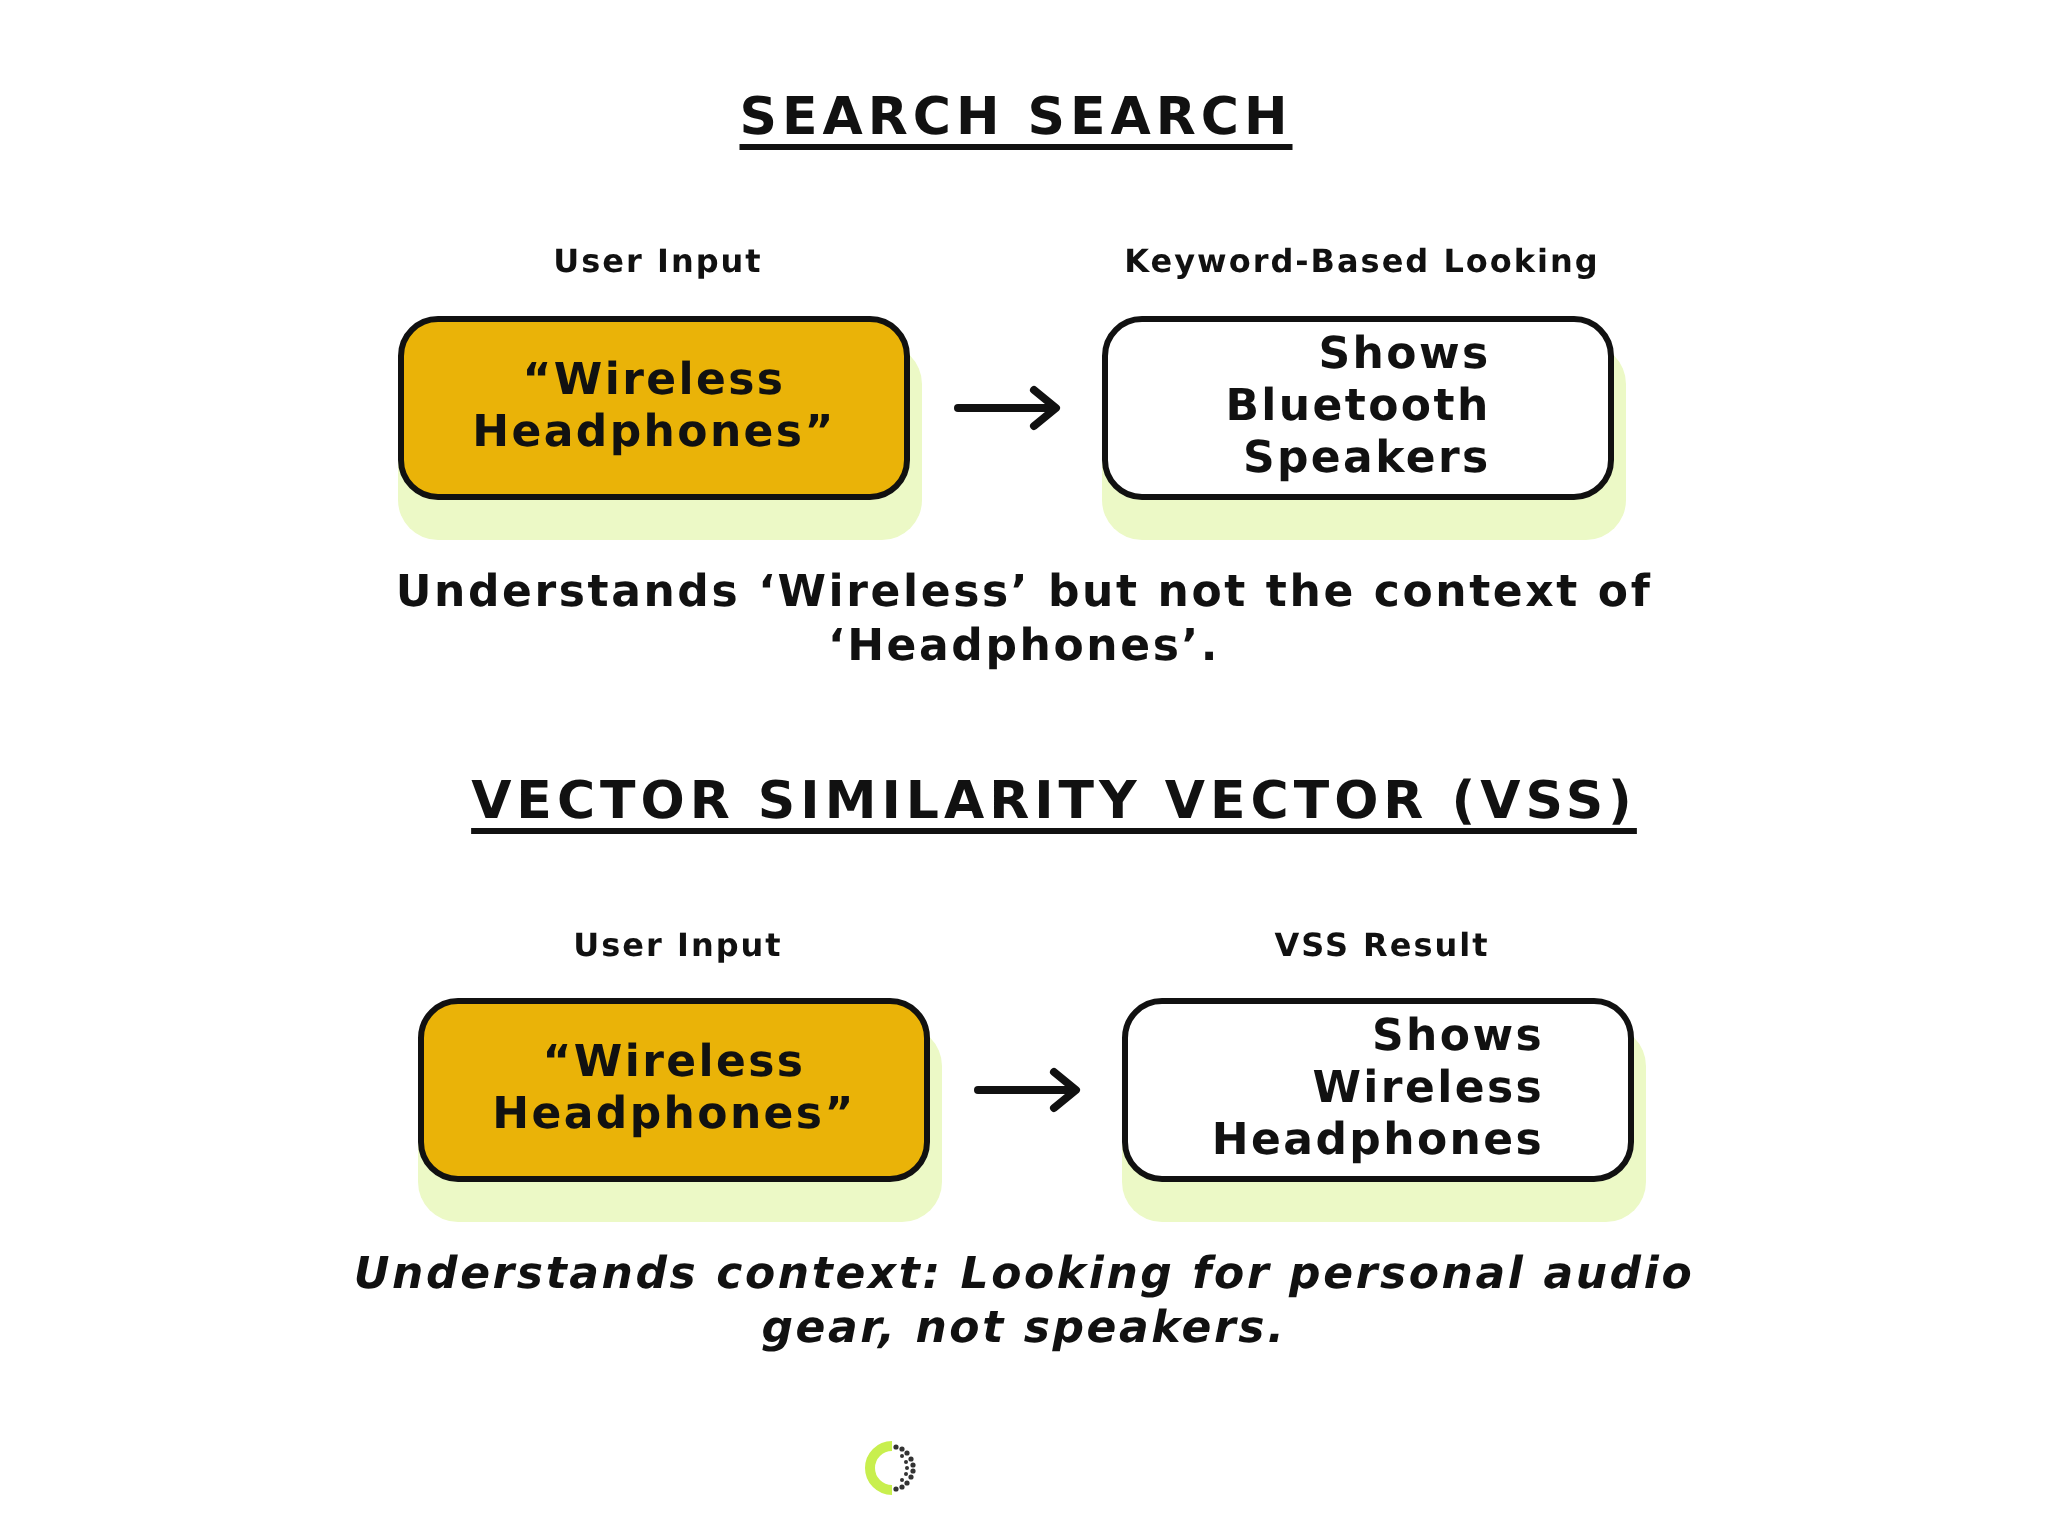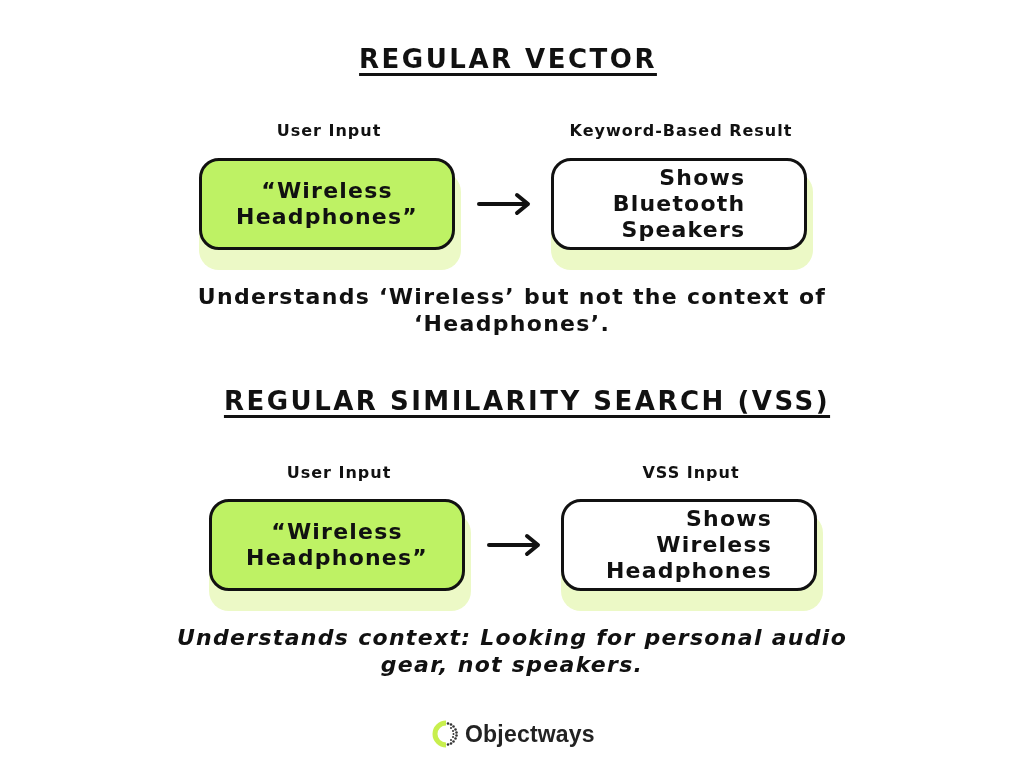--- a/index.html
+++ b/index.html
@@ -60,21 +60,21 @@
       display: flex;
       align-items: center;
       justify-content: center;
       text-align: center;
       font-weight: 600;
       font-size: 22px;
       line-height: 26px;
       letter-spacing: 1.2px;
       white-space: pre-line;
     }
-    .box.input { background: #bef264; }
+    .box.input { background: #eab308; }
     .box.result { background: #ffffff; text-align: right; }
     .arrow {
       position: absolute;
       width: 56px;
       height: 24px;
     }
     .caption {
       position: absolute;
       left: 0;
       width: 1024px;
@@ -97,24 +97,24 @@
       font-family: "Liberation Sans", "DejaVu Sans", sans-serif;
       font-weight: 700;
       font-size: 23px;
       color: #222222;
       letter-spacing: 0.2px;
     }
   </style>
 </head>
 <body>
 
-<div class="section-title" style="left:508px; top:44px;">REGULAR VECTOR</div>
+<div class="section-title" style="left:508px; top:44px;">SEARCH SEARCH</div>
 
 <div class="col-label" style="left:329px; top:121px;">User Input</div>
-<div class="col-label" style="left:681px; top:121px;">Keyword-Based Result</div>
+<div class="col-label" style="left:681px; top:121px;">Keyword-Based Looking</div>
 
 <div class="box-wrap" style="left:199px; top:158px;">
   <div class="box-shadow"></div>
   <div class="box input">“Wireless
 Headphones”</div>
 </div>
 
 <svg class="arrow" style="left:477px; top:192px;" viewBox="0 0 56 24">
   <line x1="2" y1="12" x2="50" y2="12" stroke="#111" stroke-width="4" stroke-linecap="round"></line>
   <polyline points="40,3 51,12 40,21" fill="none" stroke="#111" stroke-width="4" stroke-linecap="round" stroke-linejoin="round"></polyline>
@@ -123,24 +123,24 @@
 <div class="box-wrap" style="left:551px; top:158px;">
   <div class="box-shadow"></div>
   <div class="box result">Shows
 Bluetooth
 Speakers</div>
 </div>
 
 <div class="caption" style="top:283px;">Understands ‘Wireless’ but not the context of
 ‘Headphones’.</div>
 
-<div class="section-title" style="left:527px; top:386px;">REGULAR SIMILARITY SEARCH (VSS)</div>
+<div class="section-title" style="left:527px; top:386px;">VECTOR SIMILARITY VECTOR (VSS)</div>
 
 <div class="col-label" style="left:339px; top:463px;">User Input</div>
-<div class="col-label" style="left:691px; top:463px;">VSS Input</div>
+<div class="col-label" style="left:691px; top:463px;">VSS Result</div>
 
 <div class="box-wrap" style="left:209px; top:499px;">
   <div class="box-shadow"></div>
   <div class="box input">“Wireless
 Headphones”</div>
 </div>
 
 <svg class="arrow" style="left:487px; top:533px;" viewBox="0 0 56 24">
   <line x1="2" y1="12" x2="50" y2="12" stroke="#111" stroke-width="4" stroke-linecap="round"></line>
   <polyline points="40,3 51,12 40,21" fill="none" stroke="#111" stroke-width="4" stroke-linecap="round" stroke-linejoin="round"></polyline>
@@ -170,14 +170,13 @@
         <circle cx="21.5" cy="21.5" r="1.3"></circle>
       <circle cx="19" cy="23.5" r="1.3"></circle>
         <circle cx="16" cy="24.5" r="1.3"></circle>
       <circle cx="19" cy="8" r="1"></circle>
         <circle cx="21" cy="11" r="1"></circle>
       <circle cx="21.5" cy="14" r="1"></circle>
         <circle cx="21" cy="17" r="1"></circle>
       <circle cx="19" cy="20" r="1"></circle>
     </g>
   </svg>
-  <span class="logo-text">Objectways</span>
 </div>
 
 </body></html>

